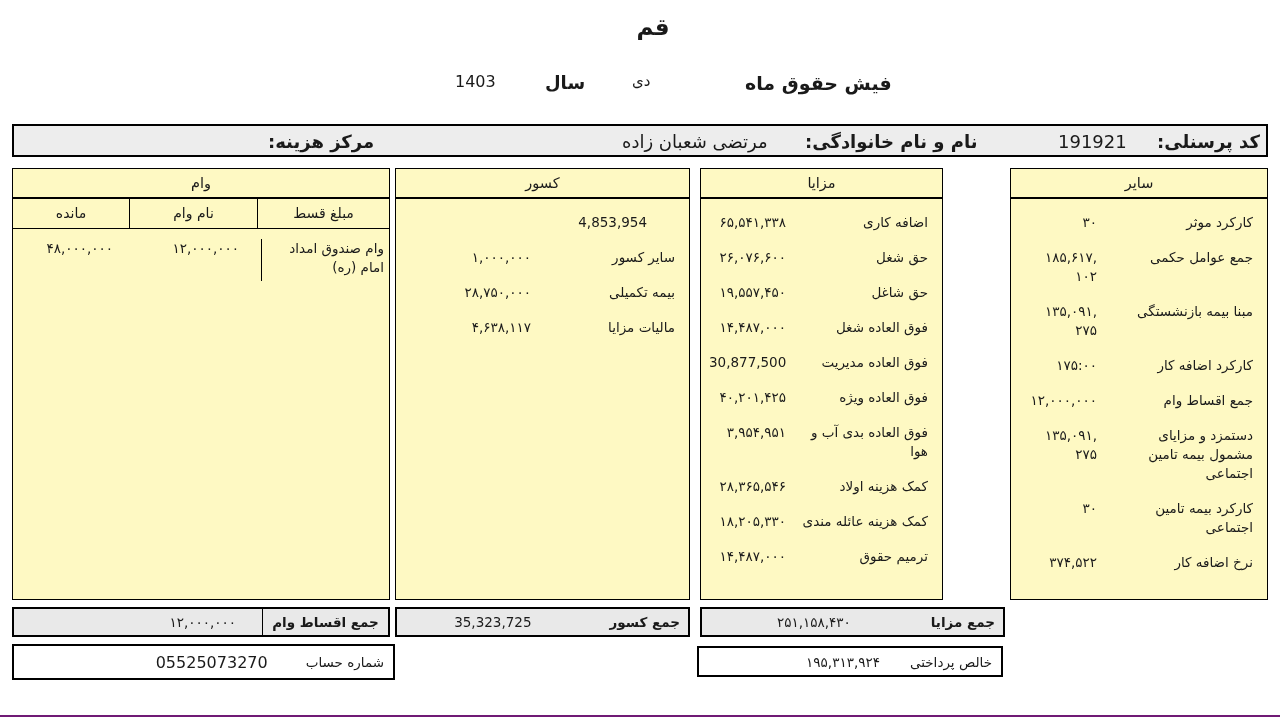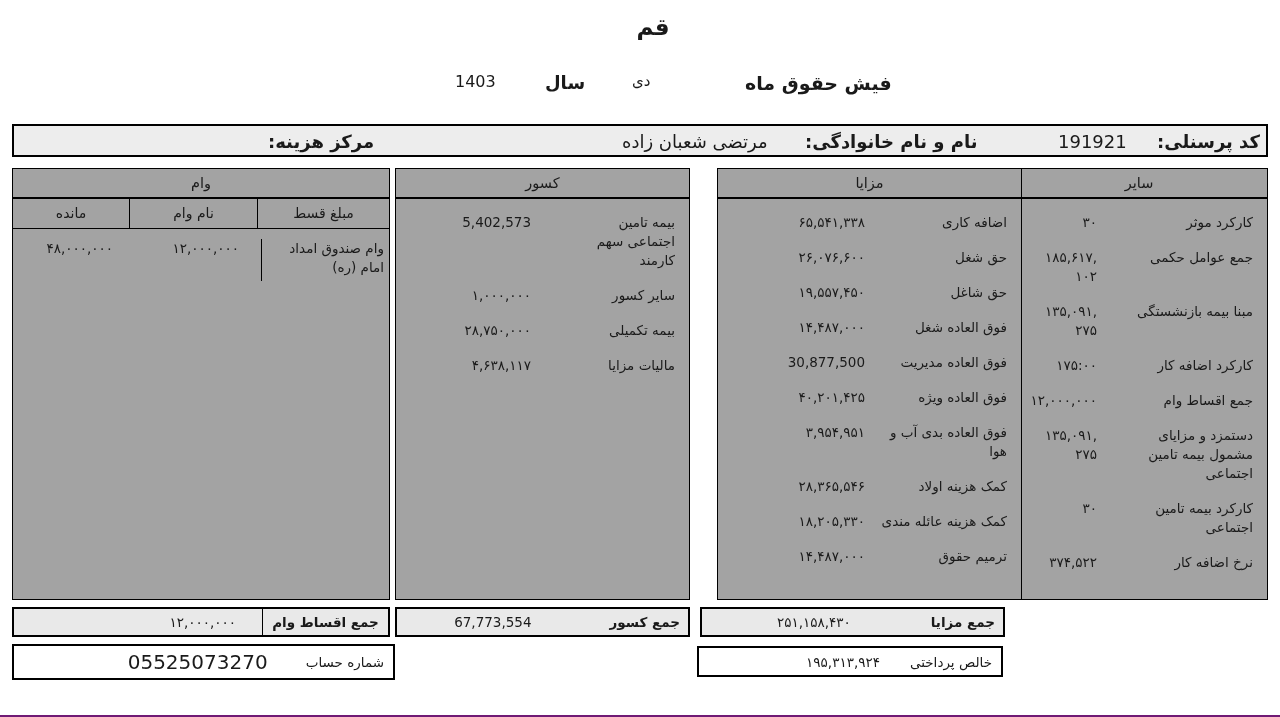--- a/index.html
+++ b/index.html
@@ -27,23 +27,23 @@
   .headerbar span { position:absolute; top:50%; transform:translateY(-50%);
                     white-space:nowrap; font-size:18px; }
   .hb-label { font-weight:bold; }
   .hb-code-label { right:6px; }
   .hb-code  { left:1044px; direction:ltr; }
   .hb-name-label { left:791px; }
   .hb-name  { left:608px; }
   .hb-cost-label { left:254px; }
 
   
-  .col { position:absolute; top:168px; height:432px; border:1.5px solid #000; background:#a3a3a3; }
+  .col { position:absolute; top:168px; height:432px; border:1.5px solid #000; background:#fef9c3; }
   .col-other      { left:1010px; width:258px; }
-  .col-benefits   { left:700px;  width:305px;margin-left:17px; }
+  .col-benefits   { left:700px;  width:243px; }
   .col-deductions { left:395px;  width:295px; }
   .col-loan       { left:12px;   width:378px; }
   .col-header { height:30px; line-height:28px; text-align:center; font-size:14.5px;
                 border-bottom:2.5px solid #000; }
   .col-body { padding:14px 6px 6px 4px; }
 
   .row { display:flex; direction:rtl; margin-bottom:16px; line-height:19px; font-size:13.5px; }
   .row .lbl { padding-right:8px; }
   .row .val { flex:1; direction:ltr; text-align:right; white-space:pre-line; padding-left:4px; }
   .col-other .row .lbl      { width:128px; }
@@ -82,21 +82,21 @@
   .tb-benefit .tval   { padding-right:80px; }
 
   
   .bigbox { position:absolute; border:2.5px solid #000; background:#fff;
             display:flex; direction:rtl; align-items:center; font-size:13.5px; }
   .net-box     { left:697px; top:646px; width:306px; height:31px; }
   .account-box { left:12px;  top:644px; width:383px; height:36px; }
   .bigbox .blbl { white-space:nowrap; padding-right:9px; }
   .bigbox .bval { flex:1; direction:ltr; text-align:right; }
   .net-box .bval     { padding-right:30px; }
-  .account-box .bval { padding-right:38px; font-size:20px; }
+  .account-box .bval { padding-right:38px; font-size:16px; }
 </style>
 </head>
 <body>
 
 <div class="page">
 
   <div class="title">قم</div>
 
   <div class="subtitle">
     <span class="st-main">فیش حقوق ماه</span>
@@ -216,22 +216,21 @@
           <span class="val">۱۴,۴۸۷,۰۰۰</span>
         </div>
       </div>
   </div>
 
   <div class="col col-deductions">
     <div class="col-header">کسور</div>
     <div class="col-body">
 
         <div class="row">
-          <span class="lbl">بیمه تامین اجتماعی سهم کارمند</span>
-          <span class="val">5,402,573</span>
+          <span class="val">4,853,954</span>
         </div>
 
         <div class="row">
           <span class="lbl">سایر کسور</span>
           <span class="val">۱,۰۰۰,۰۰۰</span>
         </div>
 
         <div class="row">
           <span class="lbl">بیمه تکمیلی</span>
           <span class="val">۲۸,۷۵۰,۰۰۰</span>
@@ -257,21 +256,21 @@
       <span class="loan-bal">۴۸,۰۰۰,۰۰۰</span>
     </div>
   </div>
 
   <div class="totalbox tb-loan">
     <span class="tlbl">جمع اقساط وام</span>
     <span class="tval">۱۲,۰۰۰,۰۰۰</span>
   </div>
   <div class="totalbox tb-deduction">
     <span class="tlbl">جمع کسور</span>
-    <span class="tval">67,773,554</span>
+    <span class="tval">35,323,725</span>
   </div>
   <div class="totalbox tb-benefit">
     <span class="tlbl">جمع مزایا</span>
     <span class="tval">۲۵۱,۱۵۸,۴۳۰</span>
   </div>
 
   <div class="bigbox net-box">
     <span class="blbl">خالص پرداختی</span>
     <span class="bval">۱۹۵,۳۱۳,۹۲۴</span>
   </div>

